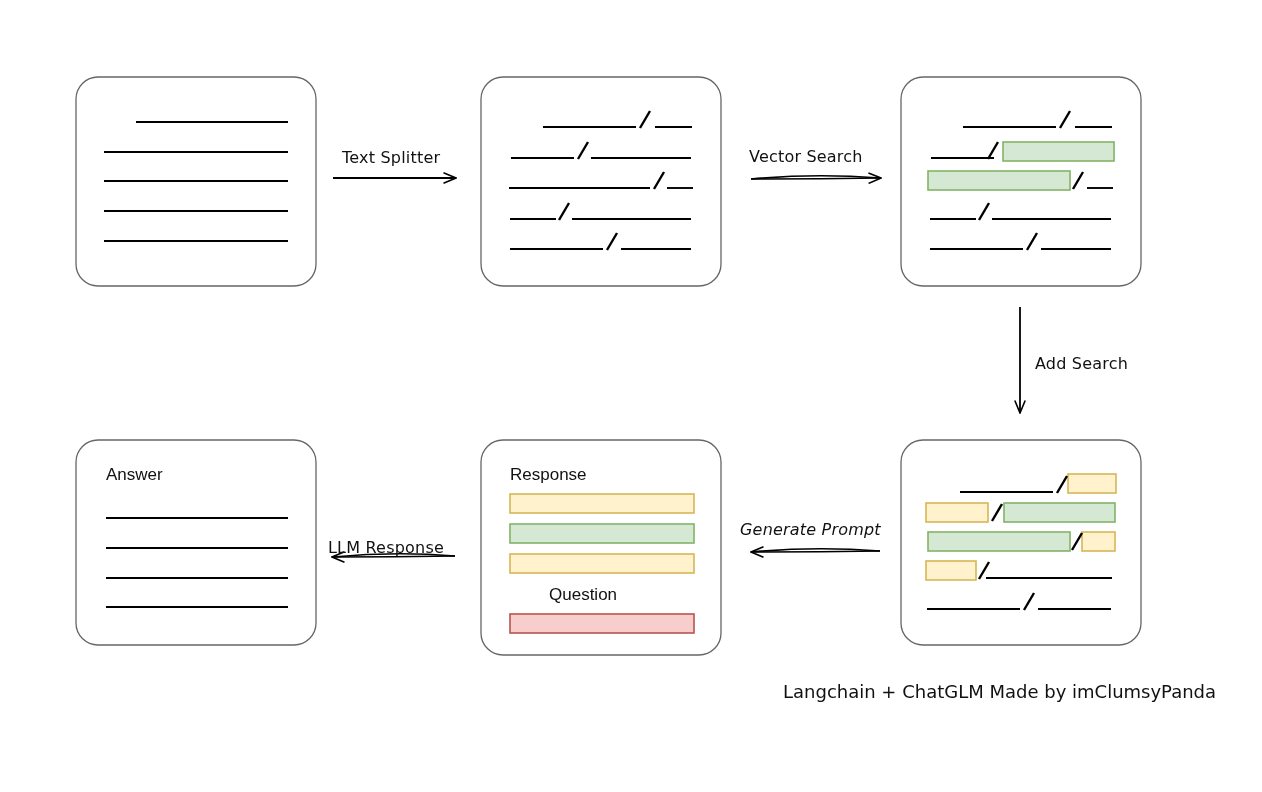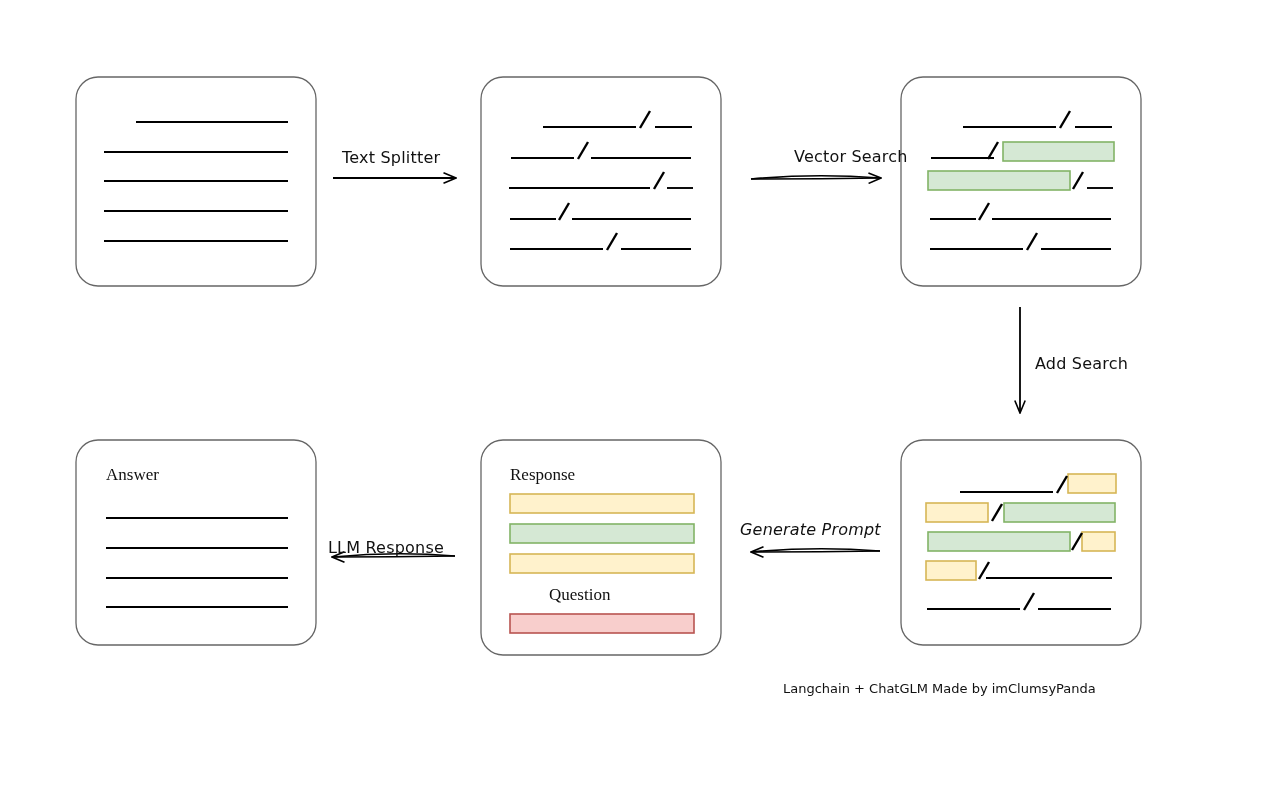--- a/index.html
+++ b/index.html
@@ -10,27 +10,27 @@
   }
   #stage{position:absolute;inset:0;}
   svg.layer{position:absolute;left:0;top:0;width:1262px;height:792px;overflow:visible;}
   .lbl{
     position:absolute;
     font-family:"DejaVu Sans","Liberation Sans",sans-serif;
     font-size:16px;color:#111;white-space:nowrap;letter-spacing:.2px;
   }
   .boxtitle{
     position:absolute;
-    font-family:Liberation Serif, serif;
+    font-family:Liberation Sans, sans-serif;
     font-size:17px;color:#111;white-space:nowrap;
   }
   .caption{
     position:absolute;
     font-family:"DejaVu Sans","Liberation Sans",sans-serif;
-    font-size:13px;color:#111;white-space:nowrap;
+    font-size:18px;color:#111;white-space:nowrap;
   }
 </style>
 </head>
 <body>
 
 <div id="stage">
 
   <svg class="layer" viewBox="0 0 1262 792">
     <defs>
       <marker id="ohead" markerWidth="14" markerHeight="12" refX="12" refY="6" orient="auto" markerUnits="userSpaceOnUse">
@@ -169,21 +169,21 @@
     </g>
 
     <g>
       <path d="M455,556 Q395,551 333,557" fill="none" stroke="#000" stroke-width="1.7"></path>
       <path d="M455,556 Q395,557 333,557" fill="none" stroke="#000" stroke-width="1.4" marker-end="url(#oheadL)"></path>
     </g>
   </svg>
 
   <div class="lbl" style="left:342px;top:148px;">Text Splitter</div>
 
-  <div class="lbl" style="left:794px;top:147px;">Vector Search</div>
+  <div class="lbl" style="left:749px;top:147px;">Vector Search</div>
 
   <div class="lbl" style="left:1035px;top:354px;">Add Search</div>
 
   <div class="lbl" style="left:740px;top:520px;font-style:italic;">Generate Prompt</div>
 
   <div class="lbl" style="left:328px;top:526px;margin-top:12px;">LLM Response</div>
 
   <div class="boxtitle" style="left:106px;top:465px;">Answer</div>
 
   <div class="boxtitle" style="left:510px;top:465px;">Response</div>

